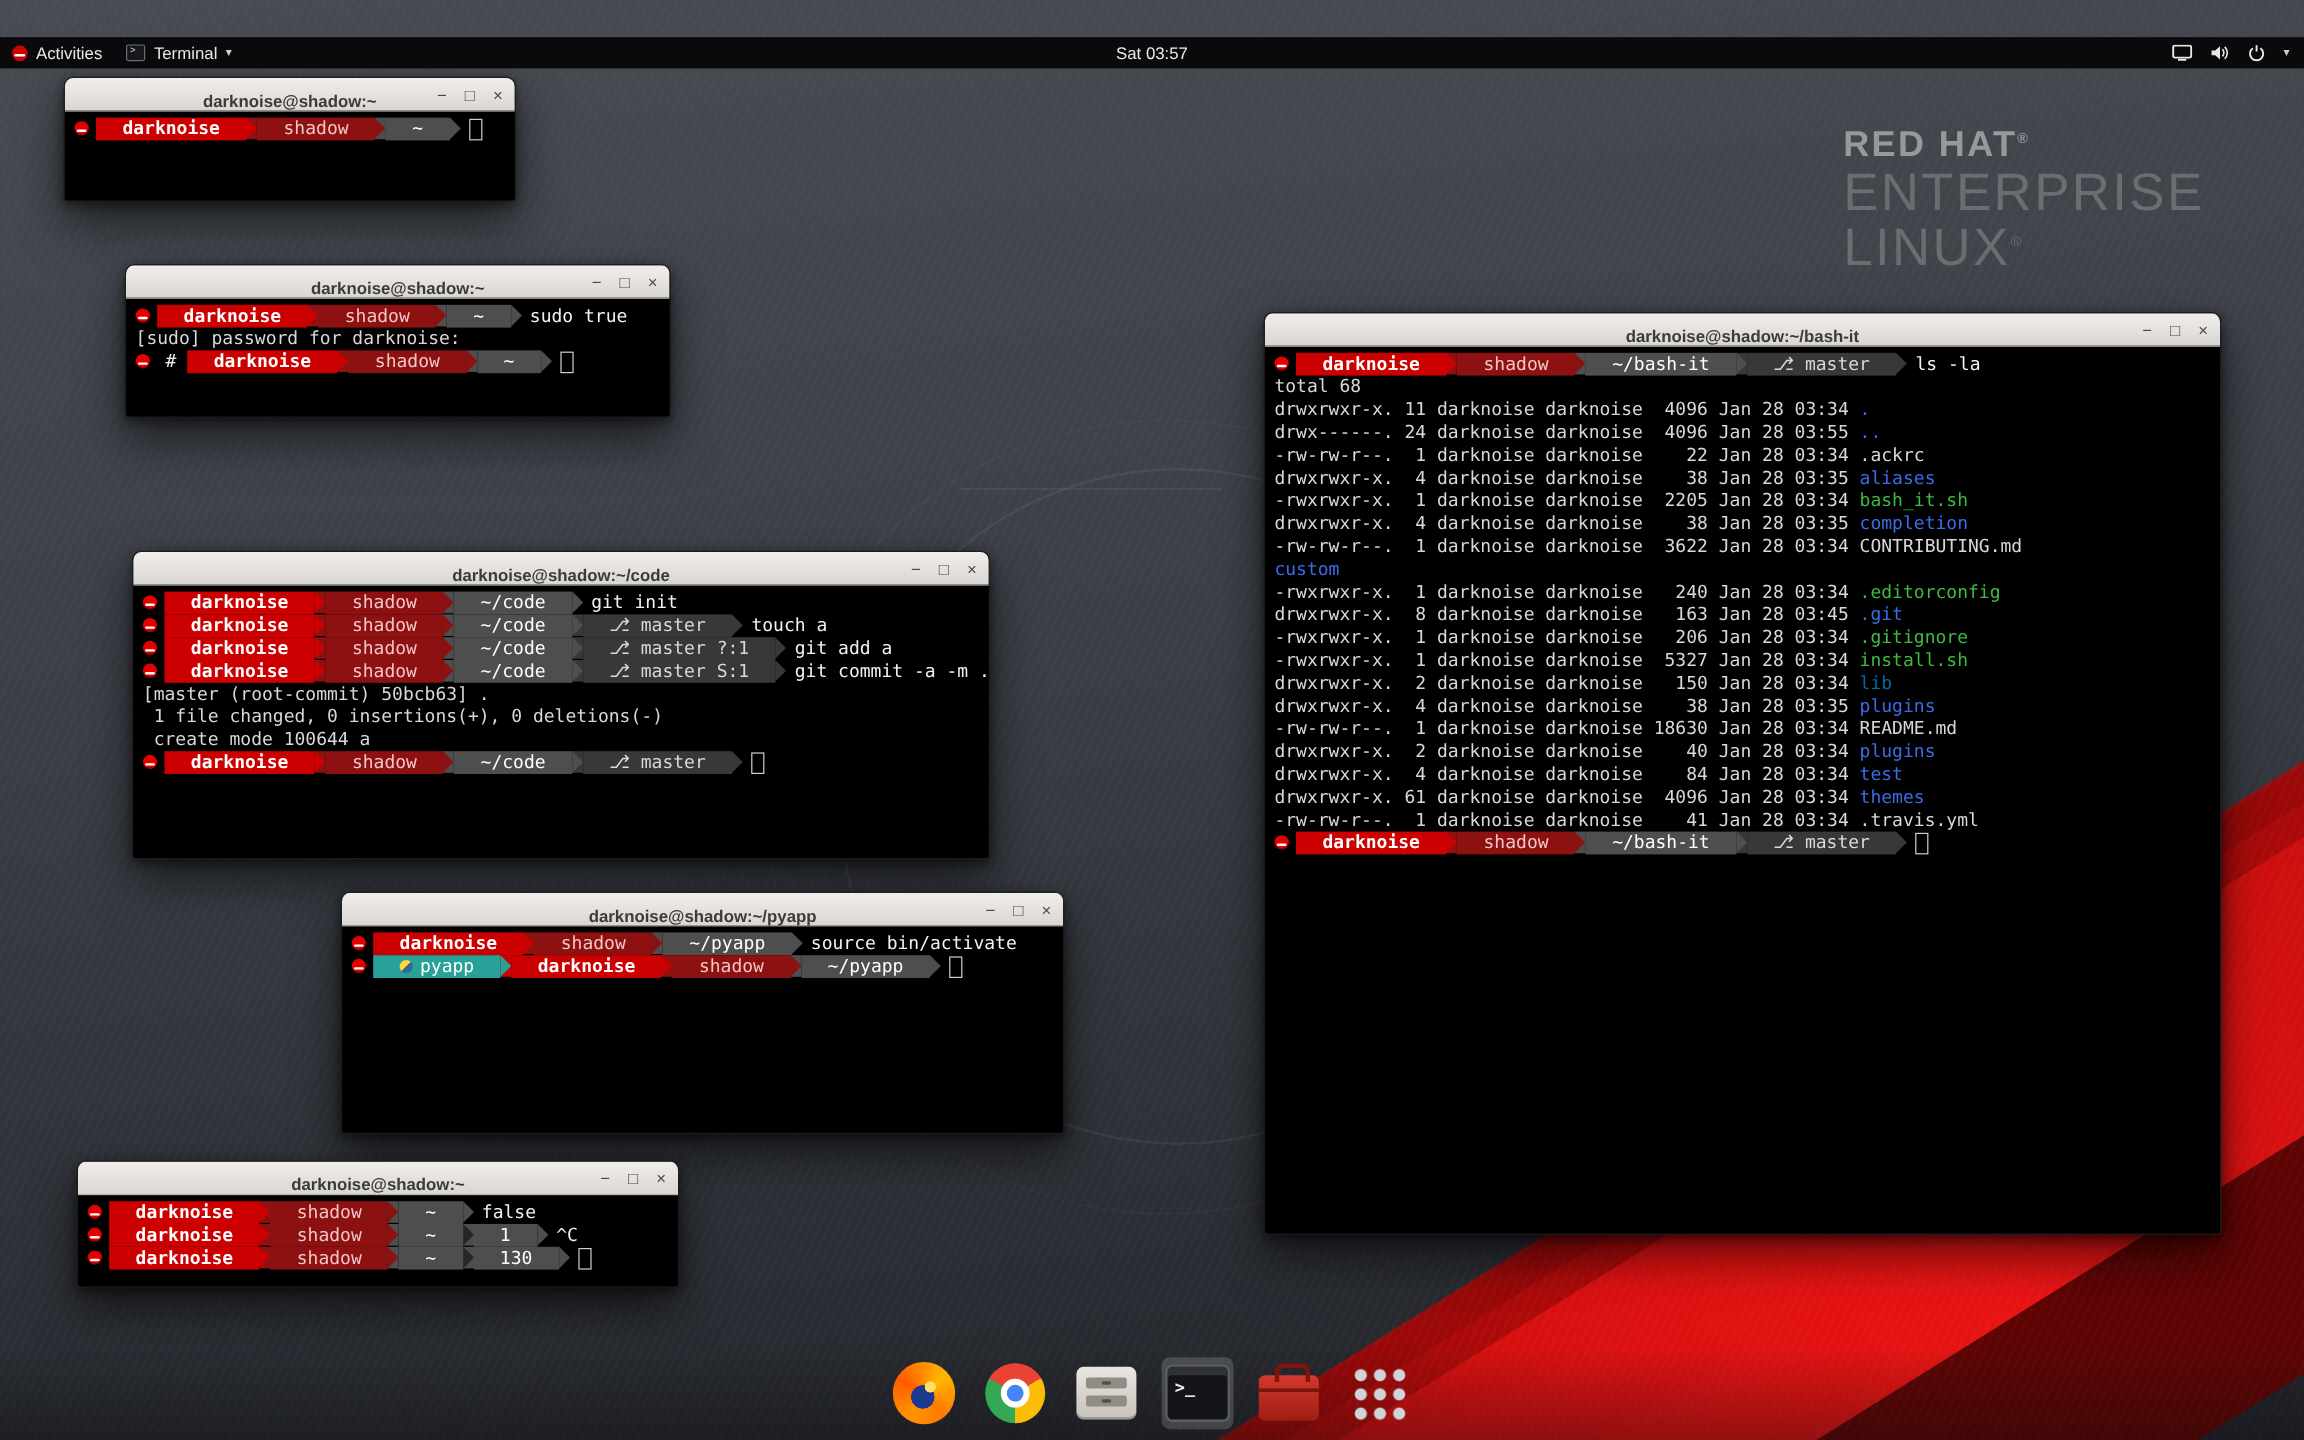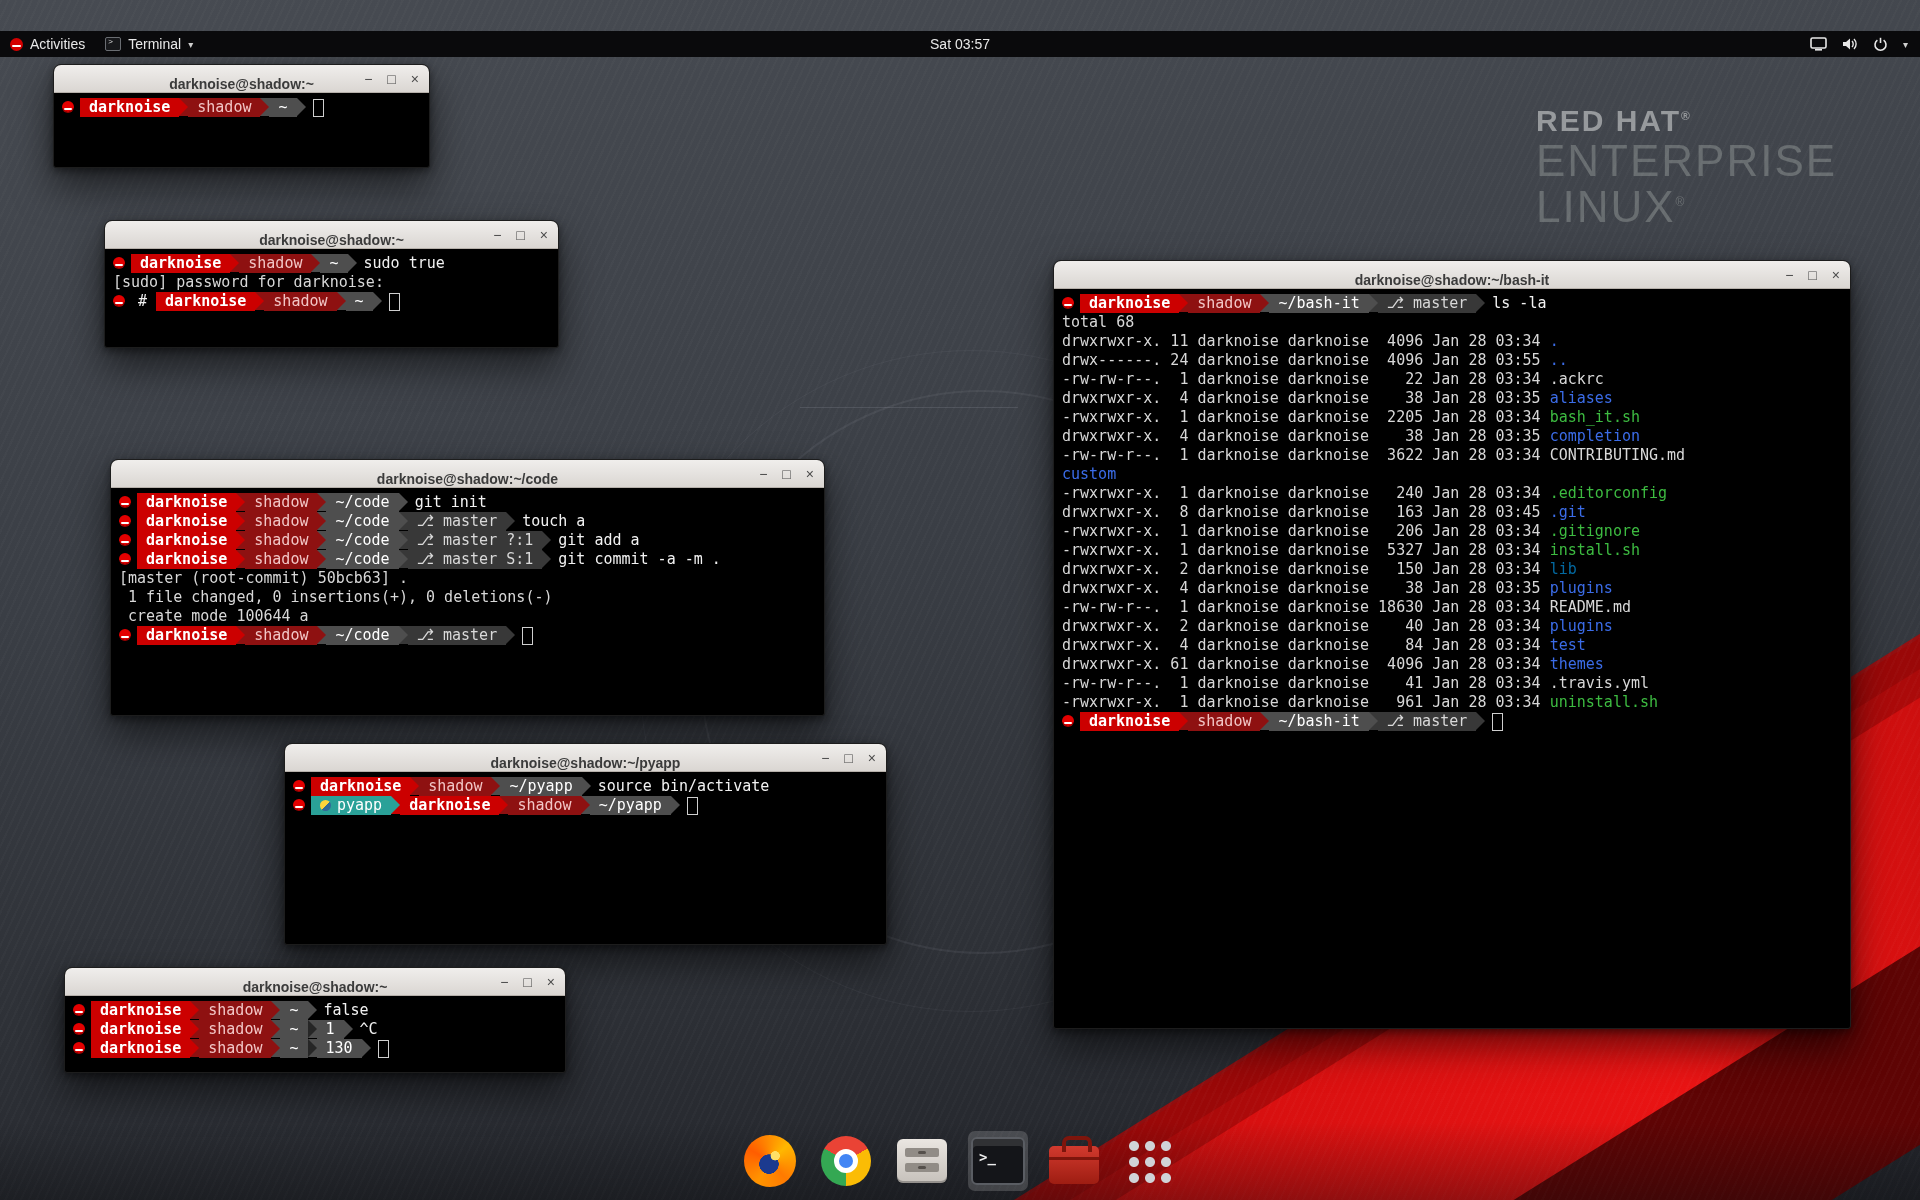--- a/index.html
+++ b/index.html
@@ -41,21 +41,21 @@
   .titlebar{height:27px;background:linear-gradient(#f0eeec,#dad6d2);border-bottom:1px solid #b6b0aa;
     display:flex;align-items:flex-end;justify-content:center;position:relative;
     font-size:14px;font-weight:bold;color:#3b3b3b;}
   .winbtns{position:absolute;right:10px;top:0;height:100%;display:flex;align-items:center;gap:15px;
     color:#4b4b4b;font-size:14px;font-weight:normal;}
   .winbtns span{cursor:default;line-height:1;}
   .term-body{height:calc(100% - 28px);padding:5px 8px;font-family:"DejaVu Sans Mono","DejaVu Sans",monospace;
     font-size:15px;line-height:19px;color:#d8d8d8;}
   .term-body *{white-space:pre;}
   .tline{display:flex;align-items:stretch;height:19px;}
-  .seg{display:flex;align-items:center;padding:0 9px;color:#fff;flex:none;text-align:center;}
+  .seg{display:flex;align-items:center;padding:0 22px;color:#fff;flex:none;text-align:center;}
   .seg.user{font-weight:bold;}
   .seg.host{color:#f2c6c6;}
   .seg.branch{color:#d9d9d9;}
   .tri{flex:none;width:0;height:0;border-top:9.5px solid transparent;border-bottom:9.5px solid transparent;border-left:9px solid #000;}
   .phat{flex:none;width:12px;height:12px;border-radius:50%;background:radial-gradient(circle at 50% 38%,#e40000 0 62%,#9c0000 63%);margin:3px 6px 0 0;position:relative;}
   .phat::after{content:"";position:absolute;left:2px;right:2px;top:7px;height:2px;background:#fff;border-radius:1px;}
   .venv-dot{flex:none;width:11px;height:11px;border-radius:50%;background:linear-gradient(135deg,#ffd43b 50%,#306998 50%);margin-right:6px;}
   .cursor{flex:none;width:9px;height:16px;border:1px solid #cfcfcf;margin:1px 0 0 7px;}
   .txt{flex:none;}
   .txt.cmd{margin-left:7px;}
@@ -237,21 +237,20 @@
         <div class="tline"><span class="txt out" style="color: rgb(216, 216, 216);">drwxrwxr-x.  8 darknoise darknoise   163 Jan 28 03:45 </span><span class="txt dir" style="color: rgb(59, 108, 232);">.git</span></div>
         <div class="tline"><span class="txt out" style="color: rgb(216, 216, 216);">-rwxrwxr-x.  1 darknoise darknoise   206 Jan 28 03:34 </span><span class="txt exec" style="color: rgb(61, 187, 65);">.gitignore</span></div>
         <div class="tline"><span class="txt out" style="color: rgb(216, 216, 216);">-rwxrwxr-x.  1 darknoise darknoise  5327 Jan 28 03:34 </span><span class="txt exec" style="color: rgb(61, 187, 65);">install.sh</span></div>
         <div class="tline"><span class="txt out" style="color: rgb(216, 216, 216);">drwxrwxr-x.  2 darknoise darknoise   150 Jan 28 03:34 </span><span class="txt dir" style="color: #0369a1;">lib</span></div>
         <div class="tline"><span class="txt out" style="color: rgb(216, 216, 216);">drwxrwxr-x.  4 darknoise darknoise    38 Jan 28 03:35 </span><span class="txt dir" style="color: rgb(59, 108, 232);">plugins</span></div>
         <div class="tline"><span class="txt out" style="color: rgb(216, 216, 216);">-rw-rw-r--.  1 darknoise darknoise 18630 Jan 28 03:34 </span><span class="txt plain" style="color: rgb(216, 216, 216);">README.md</span></div>
         <div class="tline"><span class="txt out" style="color: rgb(216, 216, 216);">drwxrwxr-x.  2 darknoise darknoise    40 Jan 28 03:34 </span><span class="txt dir" style="color: rgb(59, 108, 232);">plugins</span></div>
         <div class="tline"><span class="txt out" style="color: rgb(216, 216, 216);">drwxrwxr-x.  4 darknoise darknoise    84 Jan 28 03:34 </span><span class="txt dir" style="color: rgb(59, 108, 232);">test</span></div>
         <div class="tline"><span class="txt out" style="color: rgb(216, 216, 216);">drwxrwxr-x. 61 darknoise darknoise  4096 Jan 28 03:34 </span><span class="txt dir" style="color: rgb(59, 108, 232);">themes</span></div>
         <div class="tline"><span class="txt out" style="color: rgb(216, 216, 216);">-rw-rw-r--.  1 darknoise darknoise    41 Jan 28 03:34 </span><span class="txt plain" style="color: rgb(216, 216, 216);">.travis.yml</span></div>
-        <div class="tline"><span class="txt out" style="color: rgb(216, 216, 216);">-rwxrwxr-x.  1 darknoise darknoise   961 Jan 28 03:34 </span><span class="txt exec" style="color: rgb(61, 187, 65);">uninstall.sh</span></div>
         <div class="tline"><span class="phat"></span><span class="seg user" style="background: rgb(204, 0, 0);">darknoise</span><span class="tri" style="border-left-color: rgb(204, 0, 0); background-color: rgb(142, 17, 17);"></span><span class="seg host" style="background: rgb(142, 17, 17);">shadow</span><span class="tri" style="border-left-color: rgb(142, 17, 17); background-color: rgb(78, 78, 78);"></span><span class="seg path" style="background: rgb(78, 78, 78);">~/bash-it</span><span class="tri" style="border-left-color: rgb(78, 78, 78); background-color: rgb(56, 56, 56);"></span><span class="seg branch" style="background: rgb(56, 56, 56);">⎇ master</span><span class="tri" style="border-left-color: rgb(56, 56, 56); background-color: transparent;"></span><span class="cursor"></span></div>
       </div>
   </div>
 
   <div class="dock">
     <div class="dock-item">
         <div class="icon-firefox"></div>
       </div>
     <div class="dock-item">
         <div class="icon-chrome"></div>

